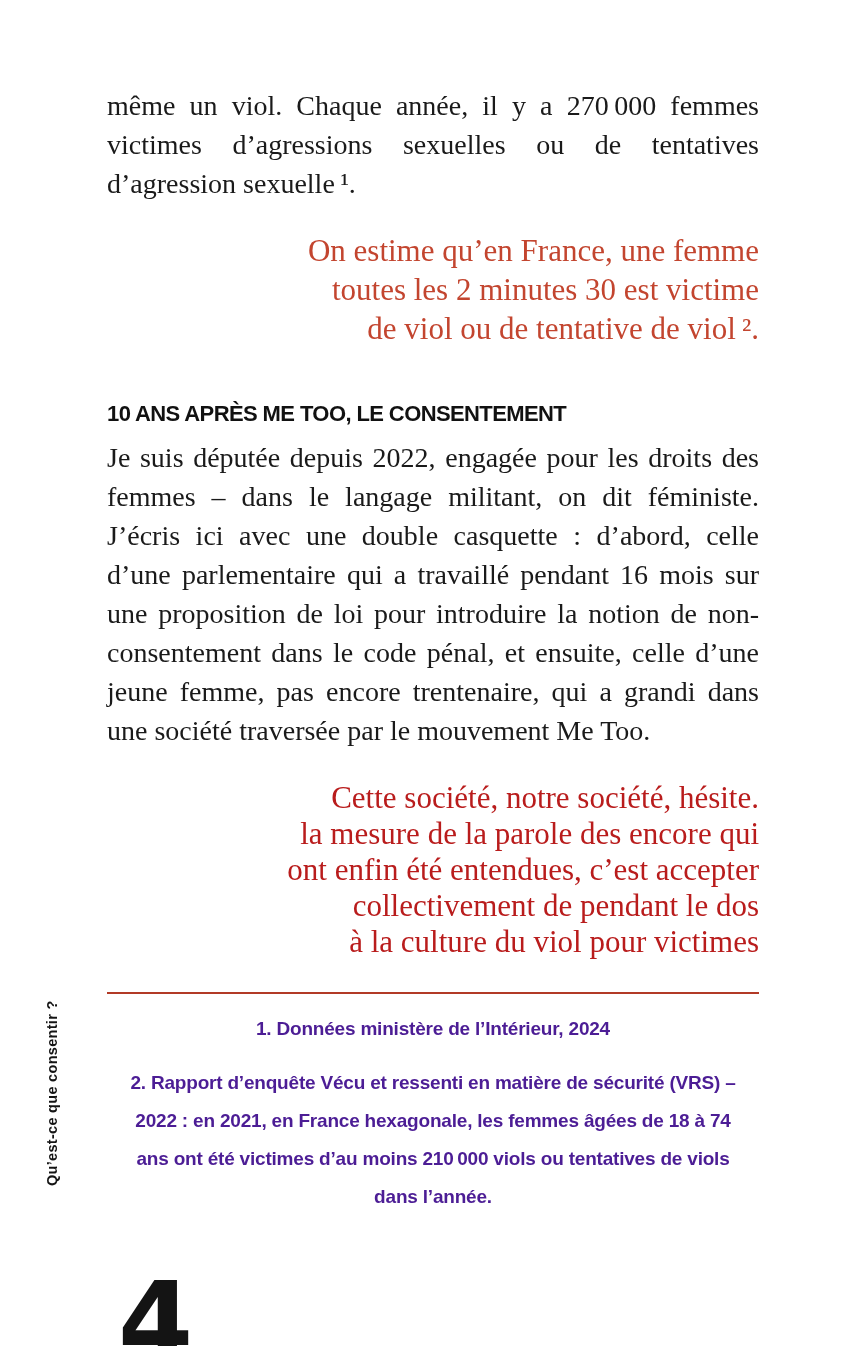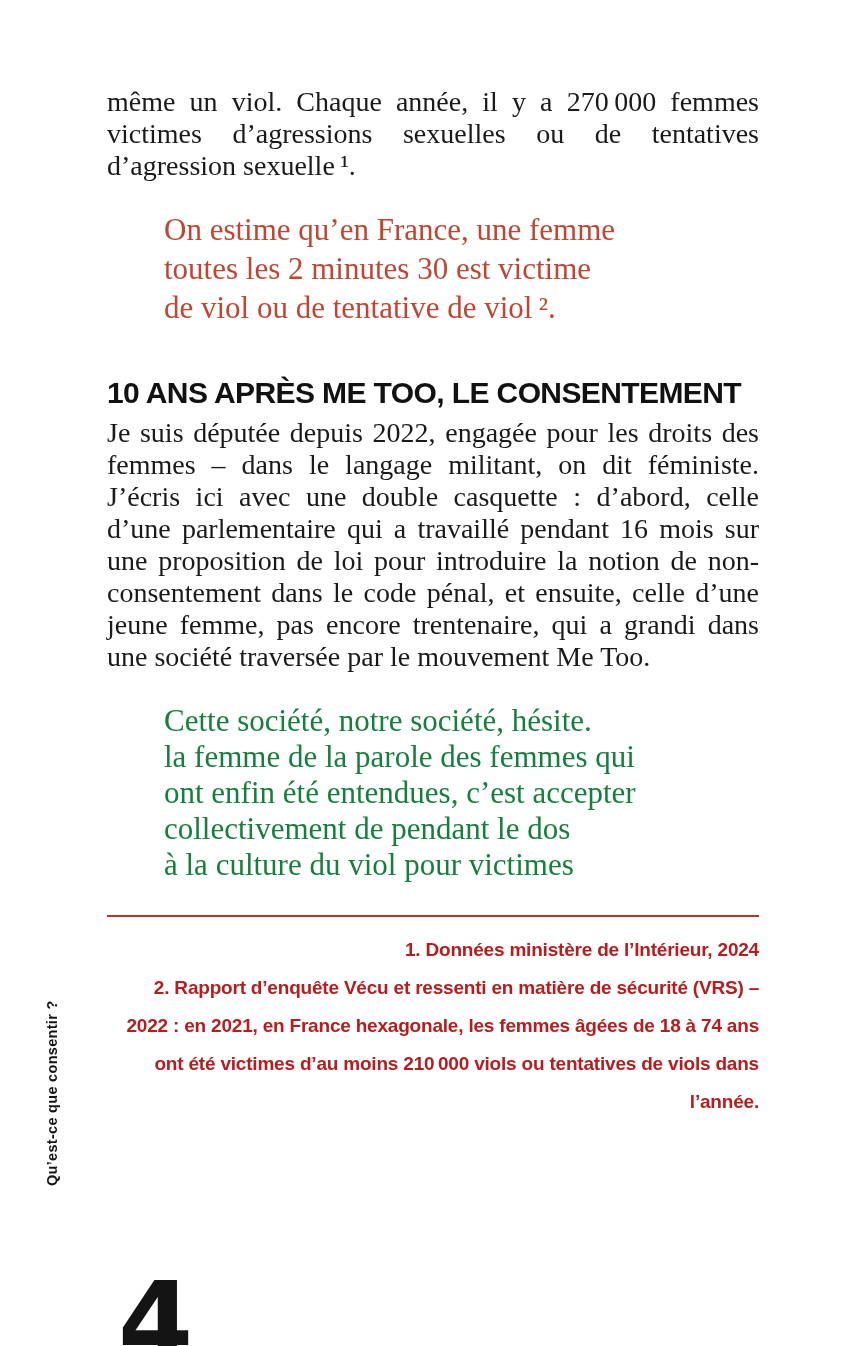--- a/index.html
+++ b/index.html
@@ -18,62 +18,63 @@
   }
   .content {
     position: absolute;
     left: 107px;
     top: 86px;
     width: 652px;
   }
   .body-text {
     margin: 0;
     font-size: 28px;
-    line-height: 32px;
+    line-height: 39px;
     text-align: justify;
     font-family: "Liberation Serif", serif;
     color: #1a1a1a;
   }
   .pull-quote {
     margin: 28px 0 0 57px;
     font-size: 31px;
     line-height: 39px;
     font-family: "Liberation Serif", serif;
+    text-align: right;
   }
   .pull-quote.quote2 {
     margin-top: 30px;
     line-height: 36px;
   }
   .section-heading {
     margin: 46px 0 4px 0;
     font-family: "Liberation Sans", sans-serif;
     font-weight: bold;
-    font-size: 30px;
+    font-size: 22px;
     line-height: 40px;
     letter-spacing: -0.6px;
     color: #111111;
   }
   .footnote-rule {
     border: none;
     height: 2px;
     margin: 32px 0 0 0;
     width: 100%;
   }
   .footnotes {
     margin-top: 14px;
   }
   .footnote {
-    margin: 0;
+    margin: 16px;
     font-family: "Liberation Sans", sans-serif;
     font-weight: 600;
     font-size: 19px;
     line-height: 38px;
     letter-spacing: -0.2px;
-    color: #b91c1c;
-    text-align: right;
+    color: #4c1d95;
+    text-align: center;
   }
   .chapter-label-vertical {
     position: absolute;
     left: 44px;
     top: 1186px;
     transform: rotate(-90deg);
     transform-origin: 0 0;
     white-space: nowrap;
     font-family: "Liberation Sans", sans-serif;
     font-weight: 700;
@@ -108,23 +109,23 @@
         <div>toutes les 2 minutes 30 est victime</div>
         <div>de viol ou de tentative de viol ².</div>
       </div>
 
     <h2 class="section-heading">
         <div>10 ANS APRÈS ME TOO, LE CONSENTEMENT</div>
       </h2>
 
     <p class="body-text">Je suis députée depuis 2022, engagée pour les droits des femmes – dans le langage militant, on dit féministe. J’écris ici avec une double casquette&nbsp;: d’abord, celle d’une parlementaire qui a travaillé pendant 16 mois sur une proposition de loi pour introduire la notion de non-consentement dans le code pénal, et ensuite, celle d’une jeune femme, pas encore trentenaire, qui a grandi dans une société traversée par le mouvement Me Too.</p>
 
-    <div class="pull-quote quote2" style="color: #15803d;">
+    <div class="pull-quote quote2" style="color: #b91c1c;">
         <div>Cette société, notre société, hésite.</div>
-        <div>la femme de la parole des femmes qui</div>
+        <div>la mesure de la parole des encore qui</div>
         <div>ont enfin été entendues, c’est accepter</div>
         <div>collectivement de pendant le dos</div>
         <div>à la culture du viol pour victimes</div>
       </div>
 
     <hr class="footnote-rule" style="background-color: rgb(178, 58, 38);">
 
     <div class="footnotes">
       <p class="footnote">1. Données ministère de l’Intérieur, 2024</p>
       <p class="footnote">2. Rapport d’enquête Vécu et ressenti en matière de sécurité (VRS) – 2022&nbsp;: en 2021, en France hexagonale, les femmes âgées de 18 à 74 ans ont été victimes d’au moins 210 000 viols ou tentatives de viols dans l’année.</p>

